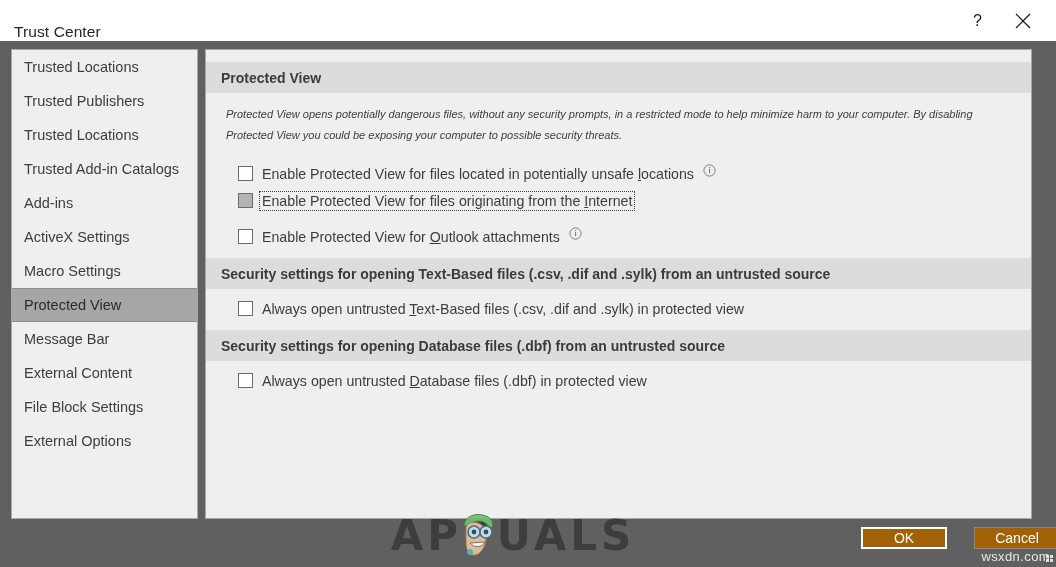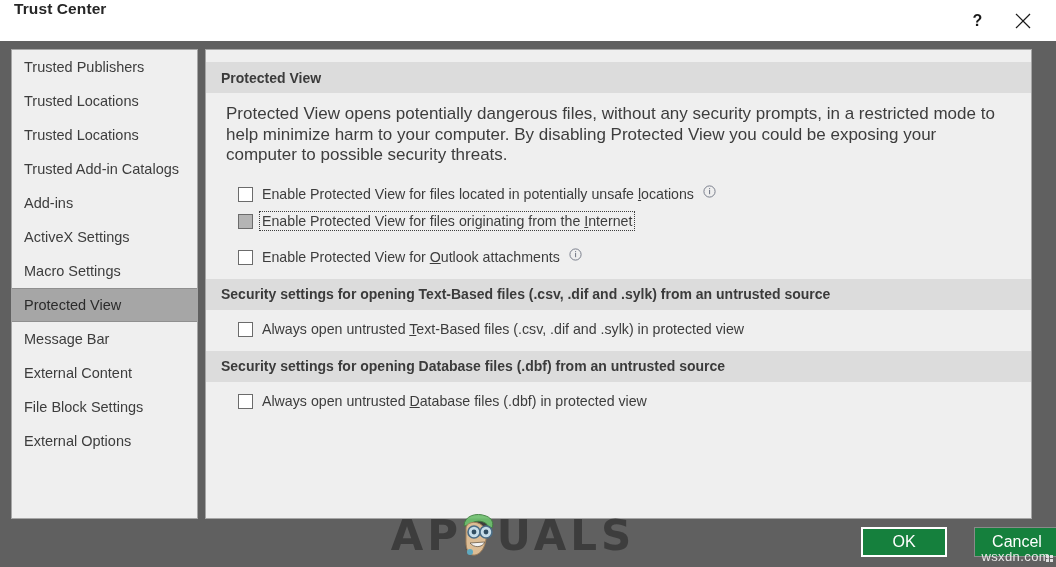--- a/index.html
+++ b/index.html
@@ -16,22 +16,21 @@
     background: #606060;
   }
 
   
   .titlebar {
     position: absolute;
     left: 0; top: 0;
     width: 1056px; height: 41px;
     background: #ffffff;
     display: flex;
-    align-items: flex-start;
-    font-weight: bold;
+    align-items: flex-end;
   }
   .titlebar-text {
     font-size: 15.5px;
     color: #262626;
     padding-left: 14px;
     letter-spacing: 0.1px;
     white-space: nowrap;
   }
   .titlebar-spacer { flex: 1 1 auto; }
   .title-btn {
@@ -101,25 +100,26 @@
     padding-left: 15px;
     font-size: 14px;
     font-weight: bold;
     color: #3b3b3b;
     white-space: nowrap;
   }
   .section-header.first { margin-top: 12px; }
   .section-header.next { margin-top: 8px; }
 
   .para {
-    font-size: 17px;
+    font-size: 11px;
     color: #3d3d3d;
     line-height: 20.5px;
     padding: 11px 20px 0 20px;
     max-width: 810px;
+    font-style: italic;
   }
 
   .cb-list { padding: 6px 0 0 0; }
   .cb-row {
     display: flex;
     align-items: center;
     height: 27px;
     padding-left: 32px;
   }
   .cb-row.spaced { margin-top: 9px; }
@@ -160,24 +160,24 @@
   }
 
   
   .footer {
     position: absolute;
     left: 0; top: 486px;
     width: 1056px; height: 40px;
   }
   .dlg-btn {
     position: absolute;
-    width: 86px; height: 30px;
-    background: #15803d;
+    width: 86px; height: 22px;
+    background: #a16207;
     color: #ffffff;
-    font-size: 16px;
+    font-size: 14px;
     border: 1px solid #8a8a8a;
     display: flex;
     align-items: center;
     justify-content: center;
     cursor: pointer;
     font-family: "Liberation Sans", sans-serif;
   }
   .dlg-btn.ok   { left: 861px; top: 0px; border: 2px solid #ffffff; }
   .dlg-btn.cancel { left: 959px; top: 0px; margin-left: 15px; }
 
@@ -240,24 +240,24 @@
         <line x1="2" y1="2" x2="16" y2="16" stroke="#1a1a1a" stroke-width="1.2"></line>
         <line x1="16" y1="2" x2="2" y2="16" stroke="#1a1a1a" stroke-width="1.2"></line>
       </svg>
     </div>
   </div>
 
   <div class="body-area">
 
     <div class="sidebar" id="sidebar">
         <div class="side-item">
+          <span>Trusted Locations</span>
+        </div>
+        <div class="side-item">
           <span>Trusted Publishers</span>
-        </div>
-        <div class="side-item">
-          <span>Trusted Locations</span>
         </div>
         <div class="side-item">
           <span>Trusted Locations</span>
         </div>
         <div class="side-item">
           <span>Trusted Add-in Catalogs</span>
         </div>
         <div class="side-item">
           <span>Add-ins</span>
         </div>

